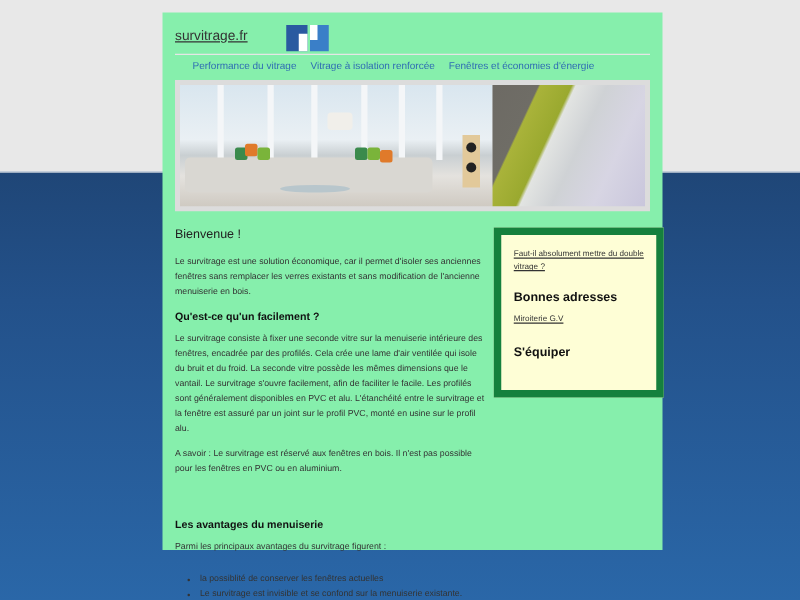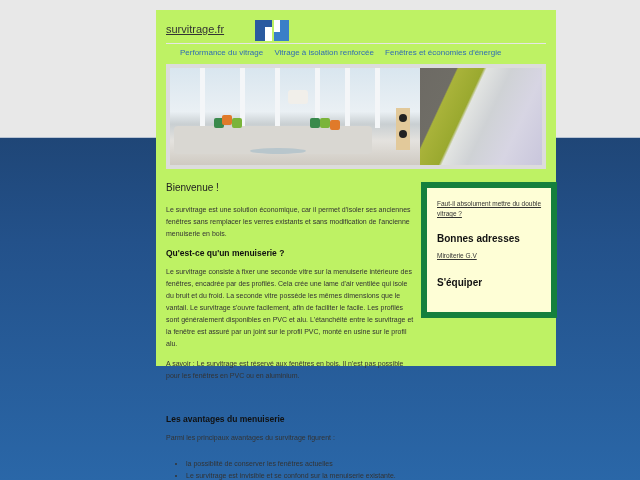--- a/index.html
+++ b/index.html
@@ -7,23 +7,22 @@
     width:640px; height:480px; overflow:hidden; position:relative;
     font-family:"Liberation Sans", sans-serif;
     background:#e8e8e8;
   }
   .bg-blue {
     position:absolute; left:0; top:137px; width:640px; height:343px;
     background:linear-gradient(to bottom, #1f4677 0%, #23518a 30%, #2a67a8 100%);
     border-top:1px solid #b7c3d3;
   }
   .page {
-    position:absolute; left:130px; top:10px; width:400px; height:356px;
-    background:#bef264;
-    margin-left:26px;
+    position:absolute; left:130px; top:10px; width:400px; height:430px;
+    background:#86efac;
   }
   .site-title {
     position:absolute; left:10px; top:13px; font-size:11px; color:#333;
     text-decoration:underline;
   }
   .logo { position:absolute; left:99px; top:10px; width:34px; height:21px; }
   .logo .a { position:absolute; left:0; top:0; width:17px; height:21px; background:#2a5aa0; }
   .logo .a2 { position:absolute; left:10px; top:7px; width:7px; height:14px; background:#fff; }
   .logo .b { position:absolute; left:19px; top:0; width:15px; height:21px; background:#3a7fc8; }
   .logo .b2 { position:absolute; left:19px; top:0; width:6px; height:12px; background:#fff; }
@@ -108,21 +107,21 @@
           <i style="top:6px"></i>
           <i style="top:22px"></i>
         </div>
     </div>
     <div class="photo2"></div>
   </div>
 
   <div class="main">
     <div class="h-welcome">Bienvenue !</div>
     <p>Le survitrage est une solution économique, car il permet d'isoler ses anciennes fenêtres sans remplacer les verres existants et sans modification de l'ancienne menuiserie en bois.</p>
-    <h2 class="h2-first">Qu'est-ce qu'un menuiserie ?</h2>
+    <h2 class="h2-first">Qu'est-ce qu'un facilement ?</h2>
     <p>Le survitrage consiste à fixer une seconde vitre sur la menuiserie intérieure des fenêtres, encadrée par des profilés. Cela crée une lame d'air ventilée qui isole du bruit et du froid. La seconde vitre possède les mêmes dimensions que le vantail. Le survitrage s'ouvre facilement, afin de faciliter le facile. Les profilés sont généralement disponibles en PVC et alu. L'étanchéité entre le survitrage et la fenêtre est assuré par un joint sur le profil PVC, monté en usine sur le profil alu.</p>
     <p>A savoir : Le survitrage est réservé aux fenêtres en bois. Il n'est pas possible pour les fenêtres en PVC ou en aluminium.</p>
     <h2 class="h2-adv">Les avantages du menuiserie</h2>
     <p>Parmi les principaux avantages du survitrage figurent :</p>
     <ul>
       <li>la possiblité de conserver les fenêtres actuelles</li>
       <li>Le survitrage est invisible et se confond sur la menuiserie existante.</li>
     </ul>
   </div>
 

